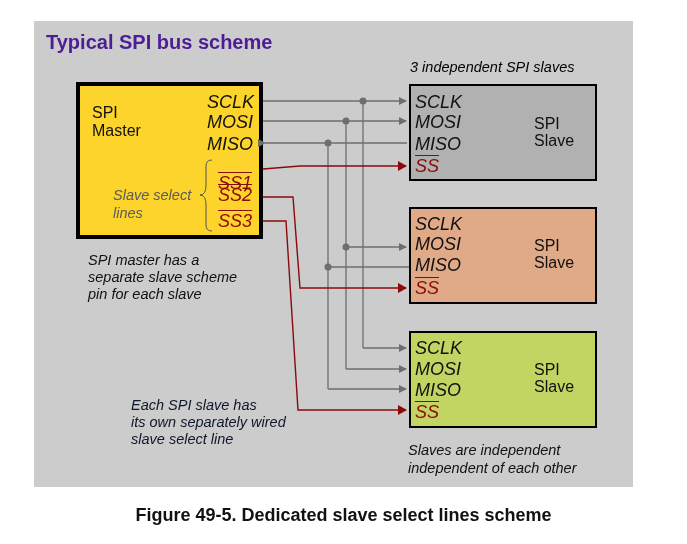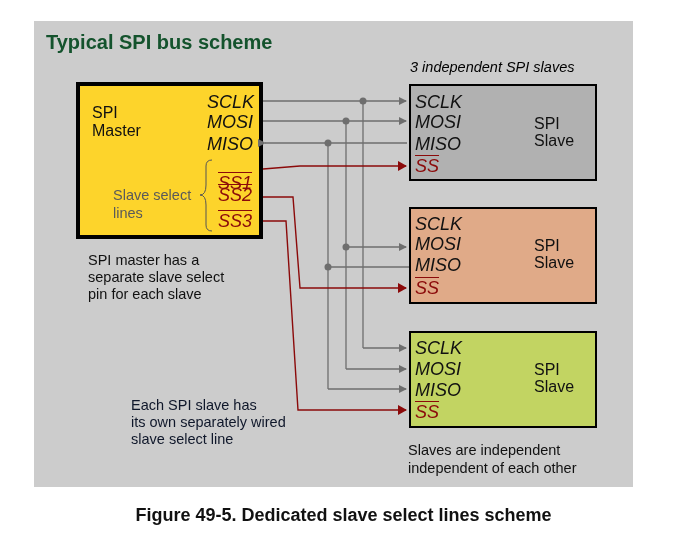--- a/index.html
+++ b/index.html
@@ -1,30 +1,30 @@
 <!DOCTYPE html>
 <html><head>
   <meta charset="utf-8">
   <style>
     html, body { margin: 0; padding: 0; background: #ffffff; }
     body { width: 687px; height: 544px; position: relative; overflow: hidden;
            font-family: "Liberation Sans", sans-serif; color: #111; }
     .panel { position: absolute; left: 34px; top: 21px; width: 599px; height: 466px; background: #cccccc; }
-    .title { position: absolute; left: 46px; top: 31px; font-size: 20px; font-weight: bold; color: #14532d; }
+    .title { position: absolute; left: 46px; top: 31px; font-size: 20px; font-weight: bold; color: #4c1d95; }
     .subtitle { position: absolute; left: 410px; top: 59px; font-size: 14.5px; font-style: italic; color: #000000; }
     .box { position: absolute; box-sizing: border-box; }
     .master { left: 76px; top: 82px; width: 187px; height: 157px; background: #fdd42b; border: 4px solid #000; }
     .slave { width: 188px; height: 97px; border: 2.5px solid #000; }
     .s1 { left: 409px; top: 84px; background: #b1b1b1; }
     .s2 { left: 409px; top: 207px; background: #e0aa88; }
     .s3 { left: 409px; top: 331px; background: #c2d462; }
     .lbl { position: absolute; font-size: 16px; line-height: 17px; white-space: nowrap; }
     .sig { position: absolute; font-size: 18px; font-style: italic; white-space: nowrap; line-height: 16px; }
     .ss { color: #8b0a0a; text-decoration: overline; }
-    .note { position: absolute; font-size: 14.5px; line-height: 17px; white-space: nowrap; }
+    .note { position: absolute; font-size: 14.5px; font-style: italic; line-height: 17px; white-space: nowrap; }
     .red { color: #0f172a; }
     .gray-t { color: #5a5a5a; }
     .caption { position: absolute; left: 0; width: 687px; top: 505px; text-align: center; font-size: 18px; font-weight: bold; color: #111; }
     svg.wires { position: absolute; left: 0; top: 0; }
   </style>
 </head>
 <body>
 
 <div class="panel"></div>
 
@@ -61,21 +61,21 @@
 
 <div class="box slave s3"></div>
 <div class="sig" style="left:415px;top:340px;">SCLK</div>
 <div class="sig" style="left:415px;top:361px;">MOSI</div>
 <div class="sig" style="left:415px;top:382px;">MISO</div>
 <div class="sig ss" style="left:415px;top:404px;">SS</div>
 <div class="lbl" style="left:534px;top:361px;">SPI</div>
 <div class="lbl" style="left:534px;top:378px;">Slave</div>
 
 <div class="note" style="left:88px;top:252px;">SPI master has a</div>
-<div class="note" style="left:88px;top:269px;">separate slave select</div>
+<div class="note" style="left:88px;top:269px;">separate slave scheme</div>
 <div class="note" style="left:88px;top:286px;">pin for each slave</div>
 
 <div class="note red" style="left:131px;top:397px;">Each SPI slave has</div>
 <div class="note red" style="left:131px;top:414px;">its own separately wired</div>
 <div class="note red" style="left:131px;top:431px;text-align:center;">slave select line</div>
 
 <div class="note" style="left:408px;top:442px;">Slaves are independent</div>
 <div class="note" style="left:408px;top:460px;">independent of each other</div>
 
 <svg class="wires" width="687" height="544" viewBox="0 0 687 544">

